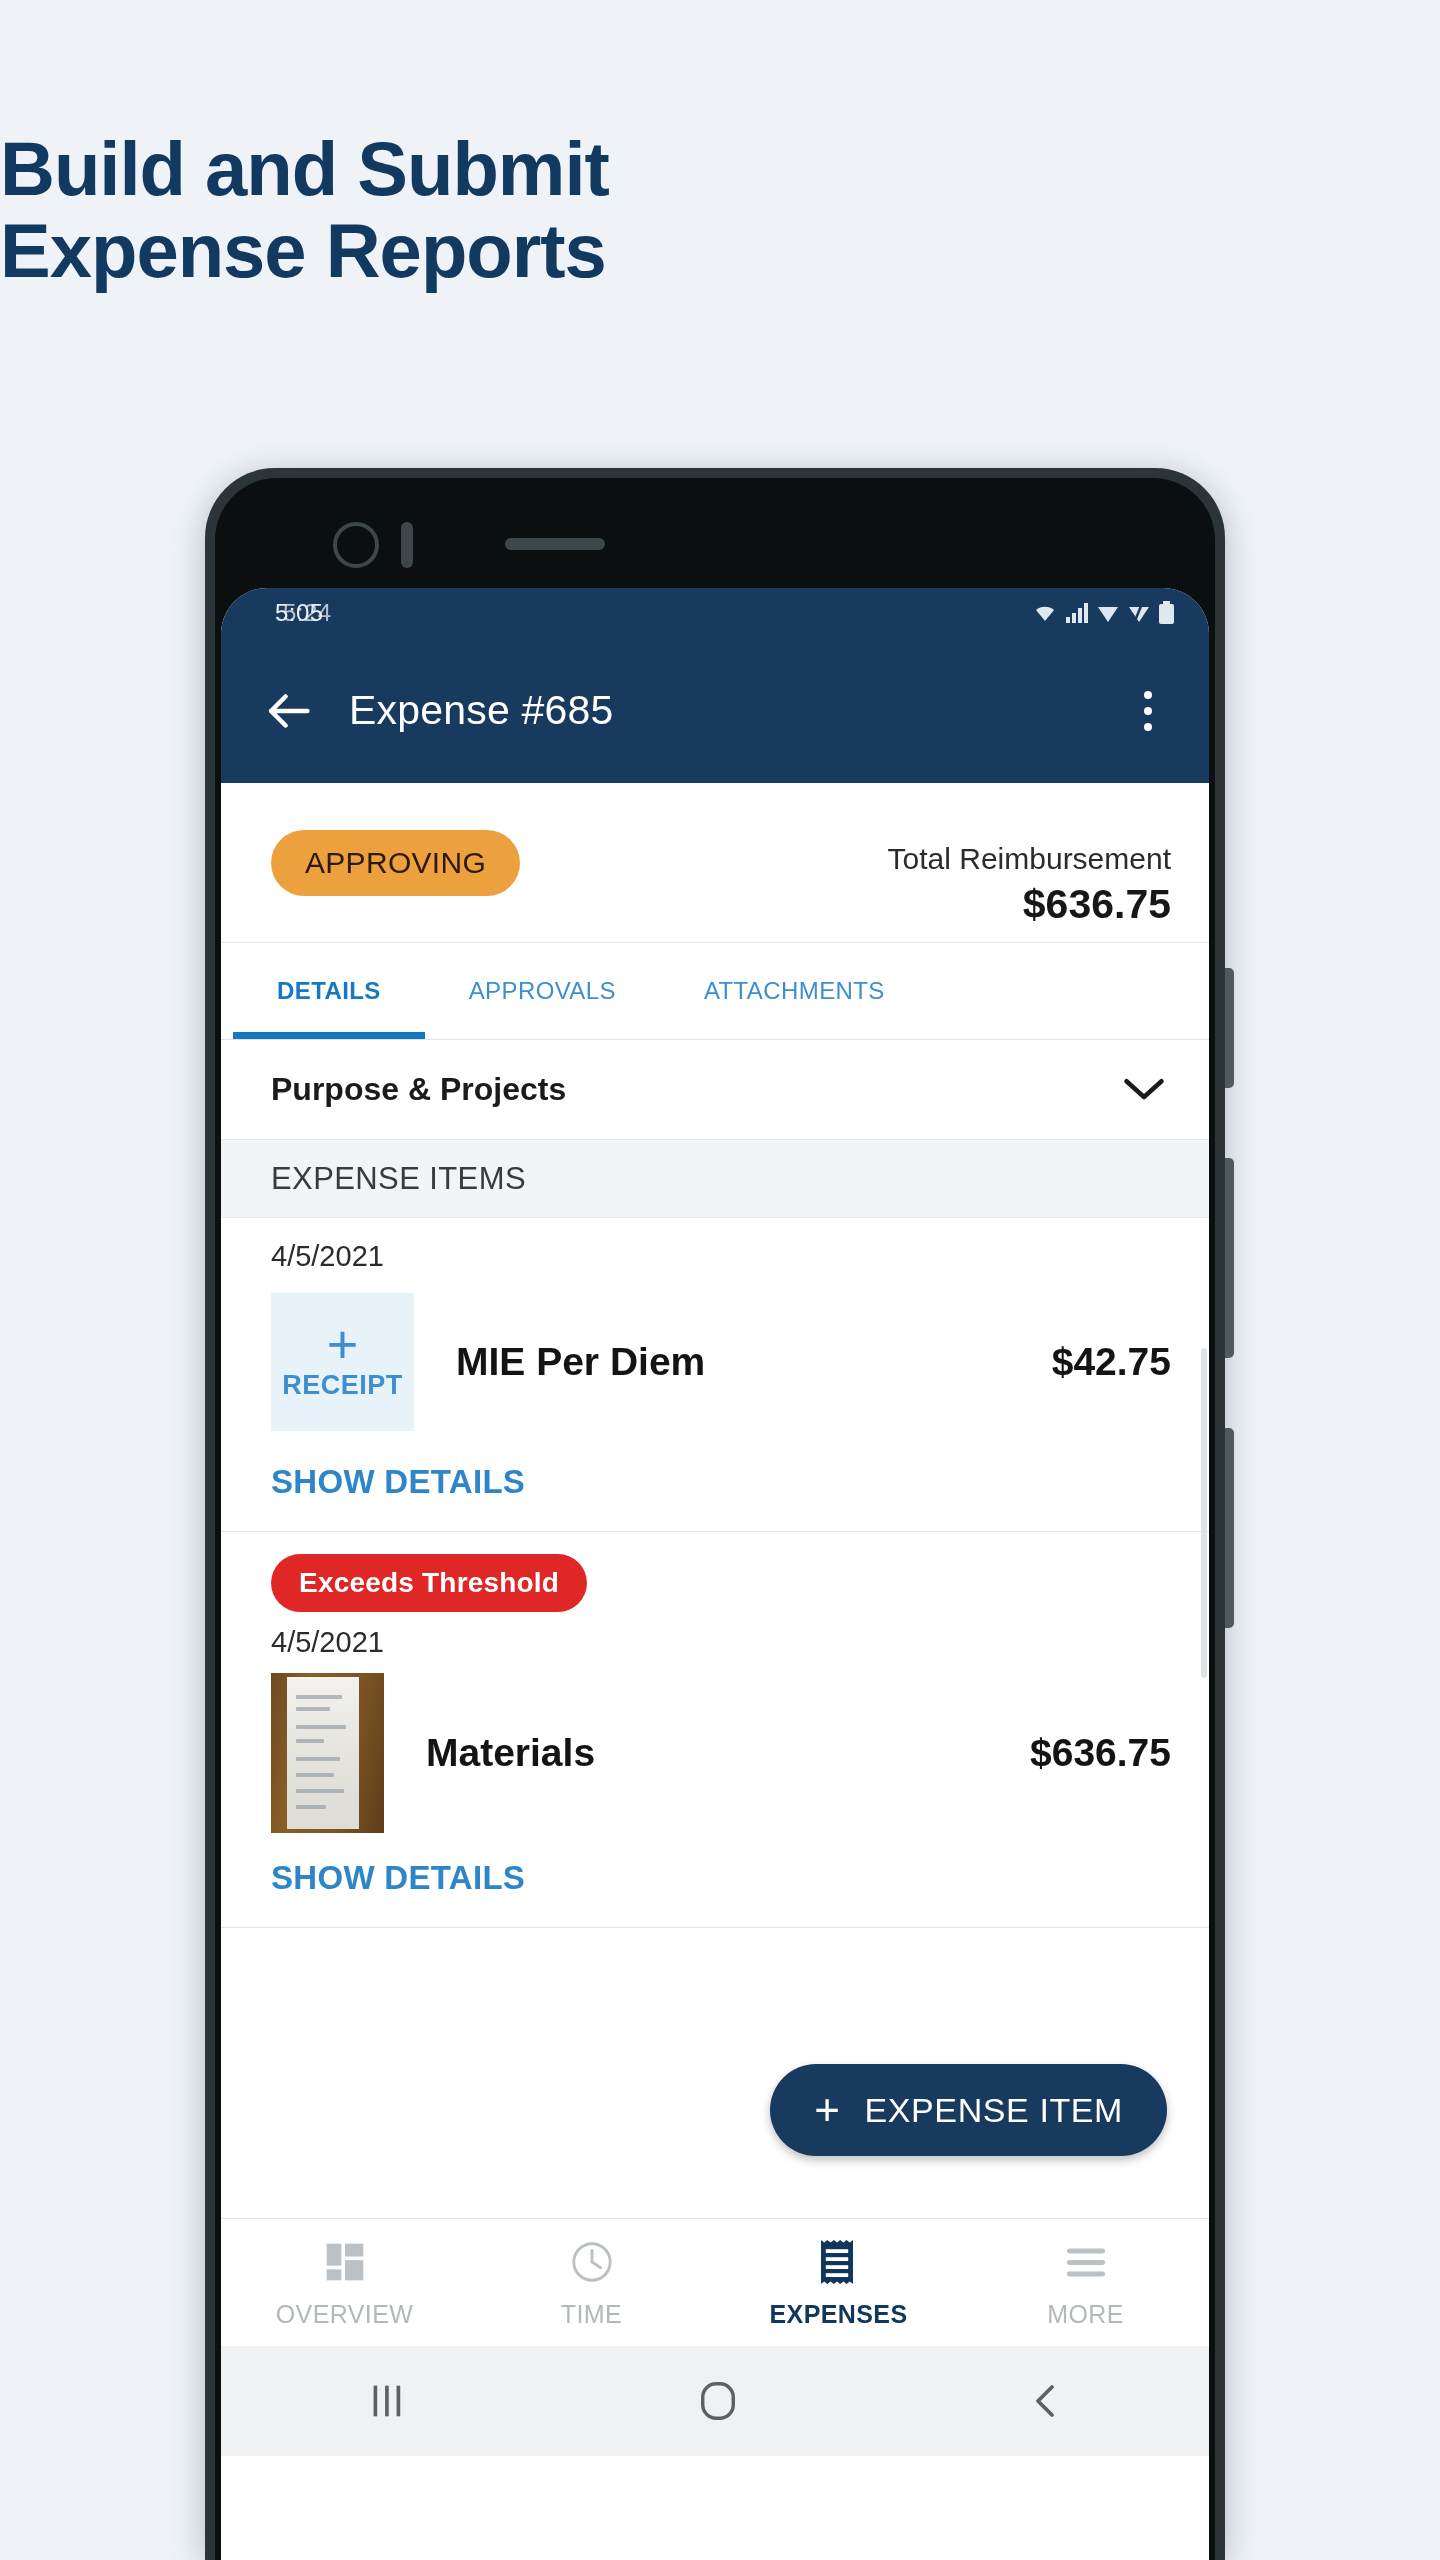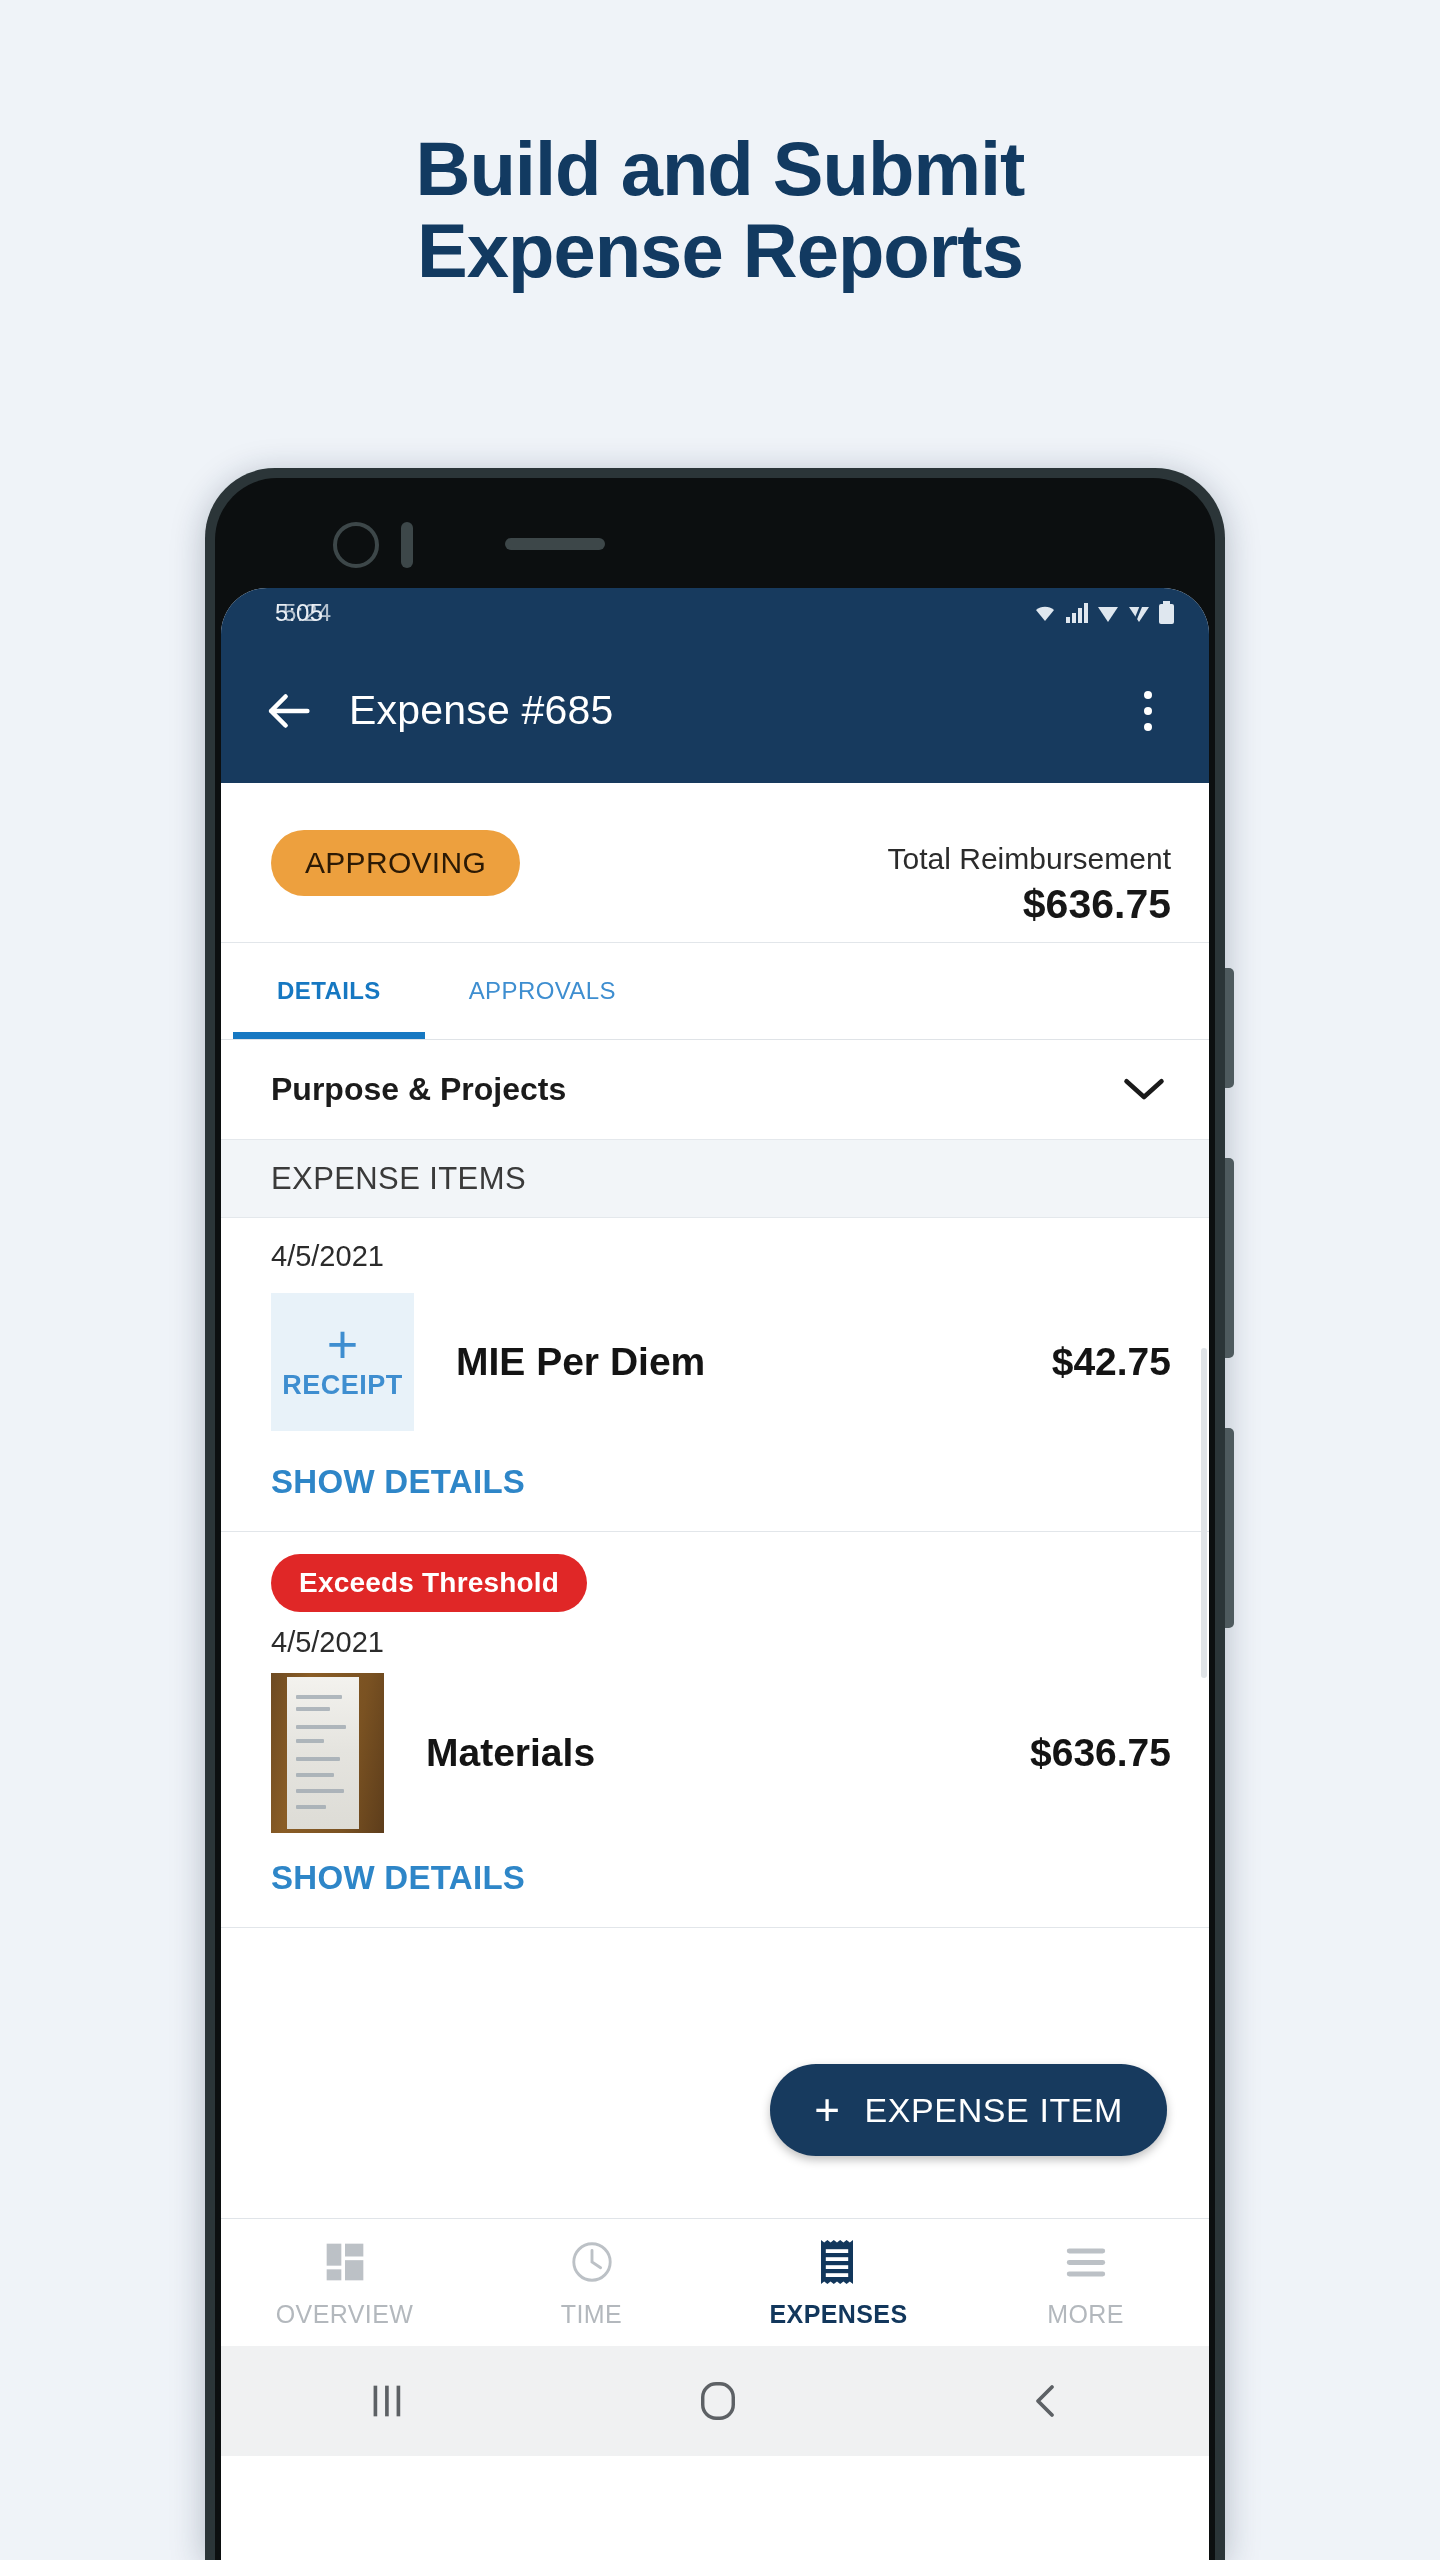--- a/index.html
+++ b/index.html
@@ -8,21 +8,20 @@
     background:#eff3f8;
     font-family:"Liberation Sans", sans-serif;
     position:relative;
     overflow:hidden;
   }
 
   
   .headline {
     position:absolute;
     left:0; top:128px; width:1440px;
-    text-align:center;
     font-size:76px;
     font-weight:bold;
     line-height:1.08;
     letter-spacing:-1px;
     color:#123a61;
   }
   .headline .l2 { display:block; }
 
   
   .phone {
@@ -367,20 +366,21 @@
         <div class="badge-approving">APPROVING</div>
         <div class="totals">
           <div class="lbl">Total Reimbursement</div>
           <div class="amt">$636.75</div>
         </div>
       </div>
 
       <div class="tabs">
         <div class="tab active">DETAILS</div>
         <div class="tab">APPROVALS</div>
+        <div class="tab">ATTACHMENTS</div>
       </div>
 
       <div class="accordion">
         <div class="txt">Purpose &amp; Projects</div>
         <svg width="42" height="26" viewBox="0 0 24 14">
           <path d="M2 2 L12 11 L22 2" stroke="#1a1a1a" stroke-width="2.6" fill="none" stroke-linecap="round" stroke-linejoin="round"></path>
         </svg>
       </div>
 
       <div class="section-head">EXPENSE ITEMS</div>

